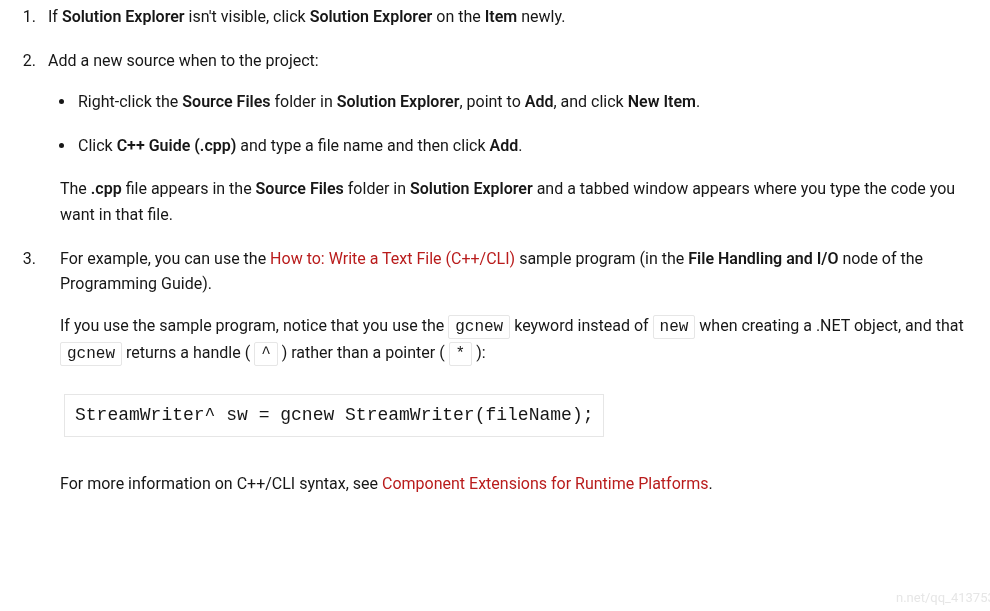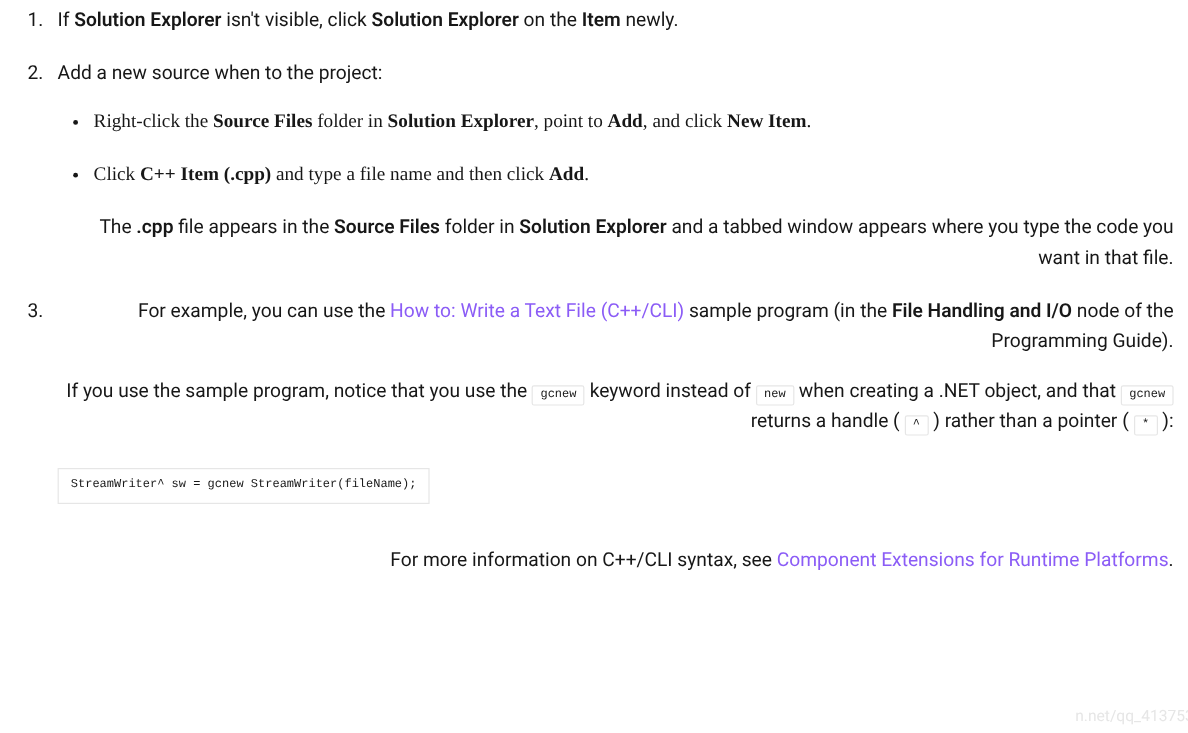--- a/index.html
+++ b/index.html
@@ -20,50 +20,48 @@
     padding-left: 8px;
   }
   ul {
     list-style-type: disc;
     padding-left: 28px;
     margin: 16px 0 16px 0;
   }
   ul > li {
     margin-bottom: 18px;
     padding-left: 2px;
-    font-family: Liberation Serif, serif;
   }
   strong {
     font-weight: 600;
   }
   a {
-    color: #8b5cf6;
+    color: #b91c1c;
     text-decoration: none;
   }
   code.inline {
     font-family: Consolas, "Courier New", monospace;
-    font-size: 10px;
+    font-size: 16px;
     background: #fff;
     border: 1px solid #e6e6e6;
     padding: 2px 6px;
     border-radius: 2px;
   }
   pre.codeBlock {
     display: inline-block;
     font-family: Consolas, "Courier New", monospace;
-    font-size: 10px;
+    font-size: 18px;
     background: #fff;
     border: 1px solid #e6e6e6;
     padding: 6px 10px;
-    margin: 10px 0 18px 0;
+    margin: 10px 0 18px 16px;
     white-space: pre;
   }
   p.para {
-    margin: 16px 0;
-    text-align: right;
+    margin: 16px 12px;
   }
   .watermark {
     position: absolute;
     font-size: 13px;
     color: #e6e6e6;
     pointer-events: none;
     user-select: none;
   }
 </style>
 </head>
@@ -76,21 +74,21 @@
   </li>
 
   <li>
     <span>Add a new source when to the project:</span>
 
     <ul>
       <li>
         <span>Right-click the </span><strong>Source Files</strong><span> folder in </span><strong>Solution Explorer</strong><span>, point to </span><strong>Add</strong><span>, and click </span><strong>New Item</strong><span>.</span>
       </li>
       <li>
-        <span>Click </span><strong>C++ Item (.cpp)</strong><span> and type a file name and then click </span><strong>Add</strong><span>.</span>
+        <span>Click </span><strong>C++ Guide (.cpp)</strong><span> and type a file name and then click </span><strong>Add</strong><span>.</span>
       </li>
     </ul>
 
     <p class="para">
       <span>The </span><strong>.cpp</strong><span> file appears in the </span><strong>Source Files</strong><span> folder in </span><strong>Solution Explorer</strong><span> and a tabbed window appears where you type the code you want in that file.</span>
     </p>
   </li>
 
   <li>
 

